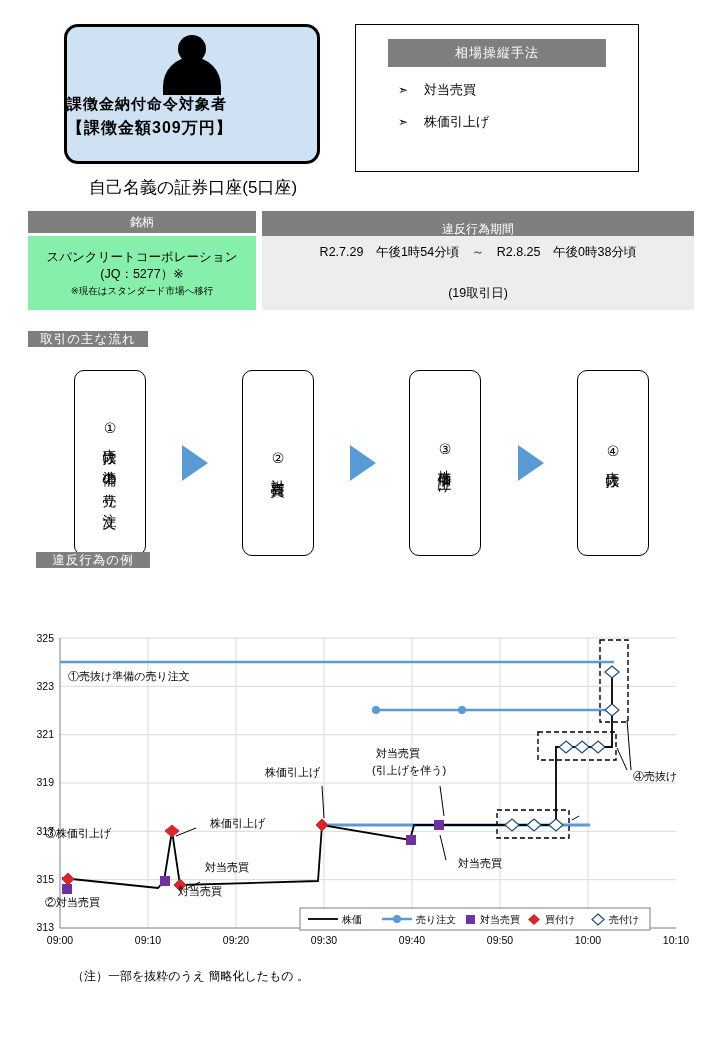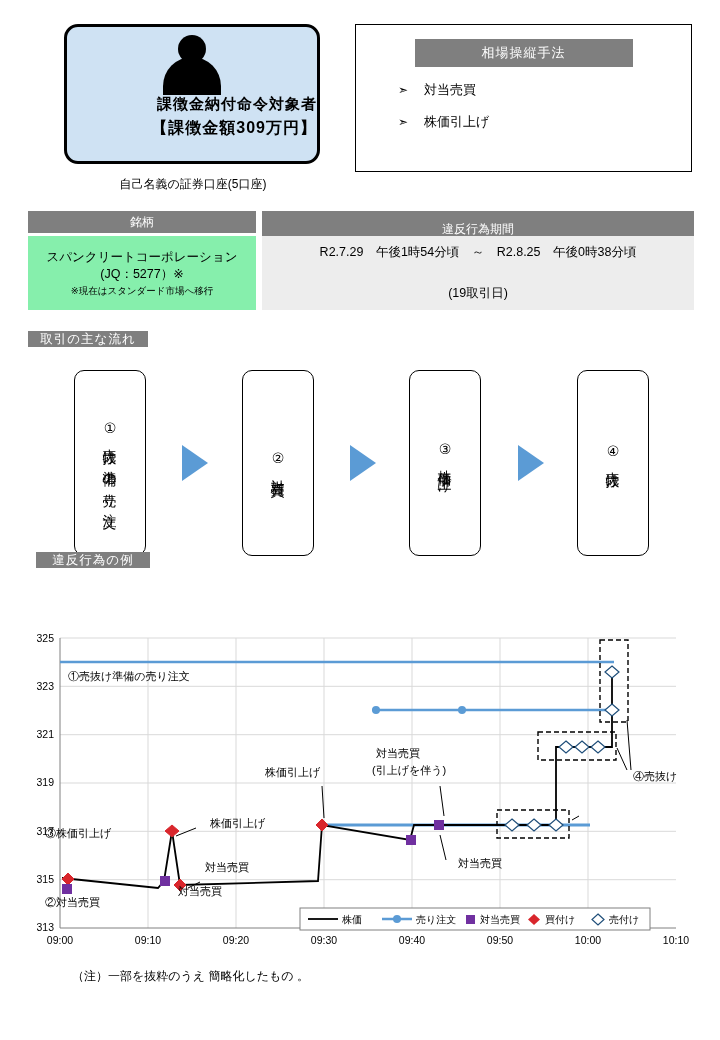--- a/index.html
+++ b/index.html
@@ -7,38 +7,38 @@
     width:720px;height:1040px;position:relative;background:#ffffff;
     font-family:"Liberation Sans","DejaVu Sans",sans-serif;
     color:#000;font-size:12px;
   }
   .abs{position:absolute;}
 
   
   #person-box{
     left:64px;top:24px;width:256px;height:140px;
     background:#cfe2f3;border:3px solid #000;border-radius:14px;
-    box-sizing:border-box;text-align:right;
+    box-sizing:border-box;text-align:left;
   }
   #person-icon{margin:8px auto 2px;width:70px;height:58px;position:relative;}
   #person-icon .head{
     position:absolute;left:21px;top:0;width:28px;height:28px;border-radius:50%;background:#000;
   }
   #person-icon .body{
     position:absolute;left:6px;top:22px;width:58px;height:38px;background:#000;
     border-radius:29px 29px 0 0;
   }
   #person-box .l1{font-size:15px;font-weight:bold;letter-spacing:1px;margin-top:2px;}
   #person-box .l2{font-size:16px;font-weight:bold;letter-spacing:1px;margin-top:4px;}
 
-  #account-note{left:64px;top:176px;width:258px;text-align:center;font-size:12px;}
+  #account-note{left:64px;top:176px;width:258px;text-align:center;font-size:17px;}
 
   
   #method-box{
-    left:355px;top:24px;width:337px;height:148px;border:1px solid #000;box-sizing:border-box;background:#fff;
+    left:355px;top:24px;width:284px;height:148px;border:1px solid #000;box-sizing:border-box;background:#fff;
   }
   #method-title{
     margin:14px auto 0;width:218px;height:28px;background:#7f7f7f;color:#fff;
     display:flex;align-items:center;justify-content:center;font-size:13px;letter-spacing:1px;
   }
   .method-item{display:flex;align-items:center;margin:14px 0 0 42px;font-size:13px;}
   .method-item .arrow{width:26px;color:#000;font-size:12px;}
 
   
   #tbl-head-left{left:28px;top:211px;width:228px;height:22px;background:#7f7f7f;color:#ffffff;

